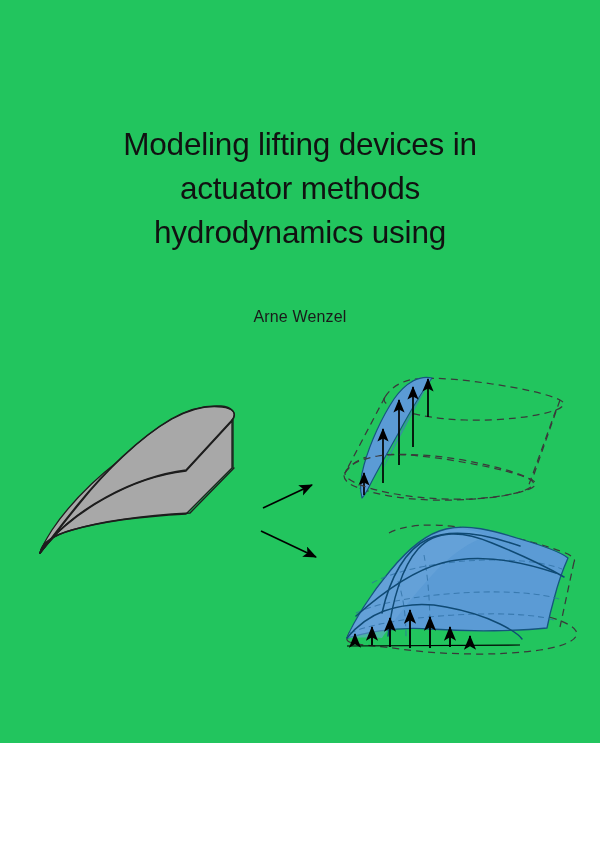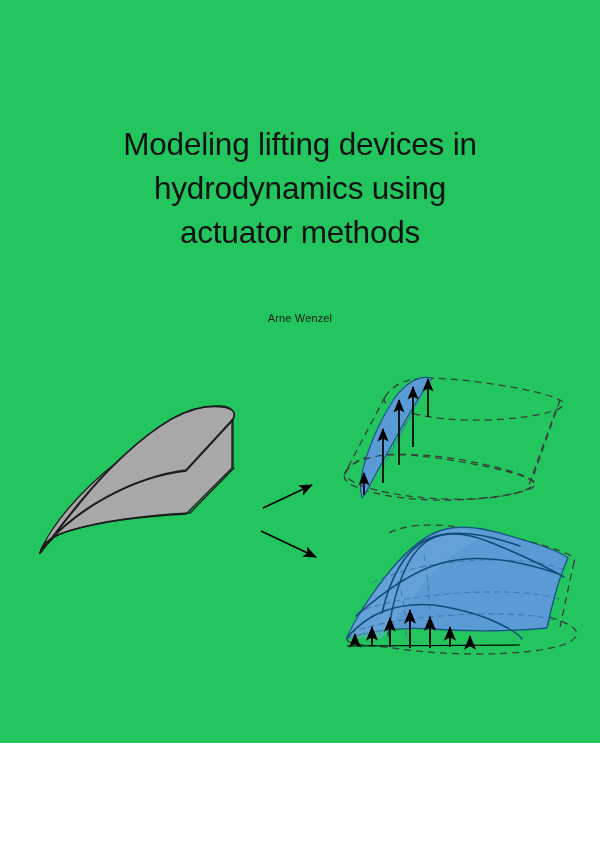--- a/index.html
+++ b/index.html
@@ -45,21 +45,21 @@
 
   #author-block {
     position: absolute;
     left: 50px;
     top: 308px;
     width: 500px;
     text-align: center;
   }
   .author-name {
     font-family: "Liberation Sans", sans-serif;
-    font-size: 11px;
+    font-size: 16px;
     font-weight: 400;
     color: #1a1a1a;
     letter-spacing: 0.15px;
   }
 
   
   #figure {
     position: absolute;
     left: 0;
     top: 355px;
@@ -78,22 +78,22 @@
   }
   #watermark svg { display: block; }
 </style>
 </head>
 <body>
 
 <div id="cover">
 
   <div id="title-block">
     <div class="title-line">Modeling lifting devices in</div>
+    <div class="title-line">actuator methods</div>
     <div class="title-line">hydrodynamics using</div>
-    <div class="title-line">actuator methods</div>
   </div>
 
   <div id="author-block">
     <span class="author-name">Arne Wenzel</span>
   </div>
 
   <div id="figure">
     <svg width="600" height="340" viewBox="0 0 600 340" xmlns="http://www.w3.org/2000/svg">
 
       <g>

